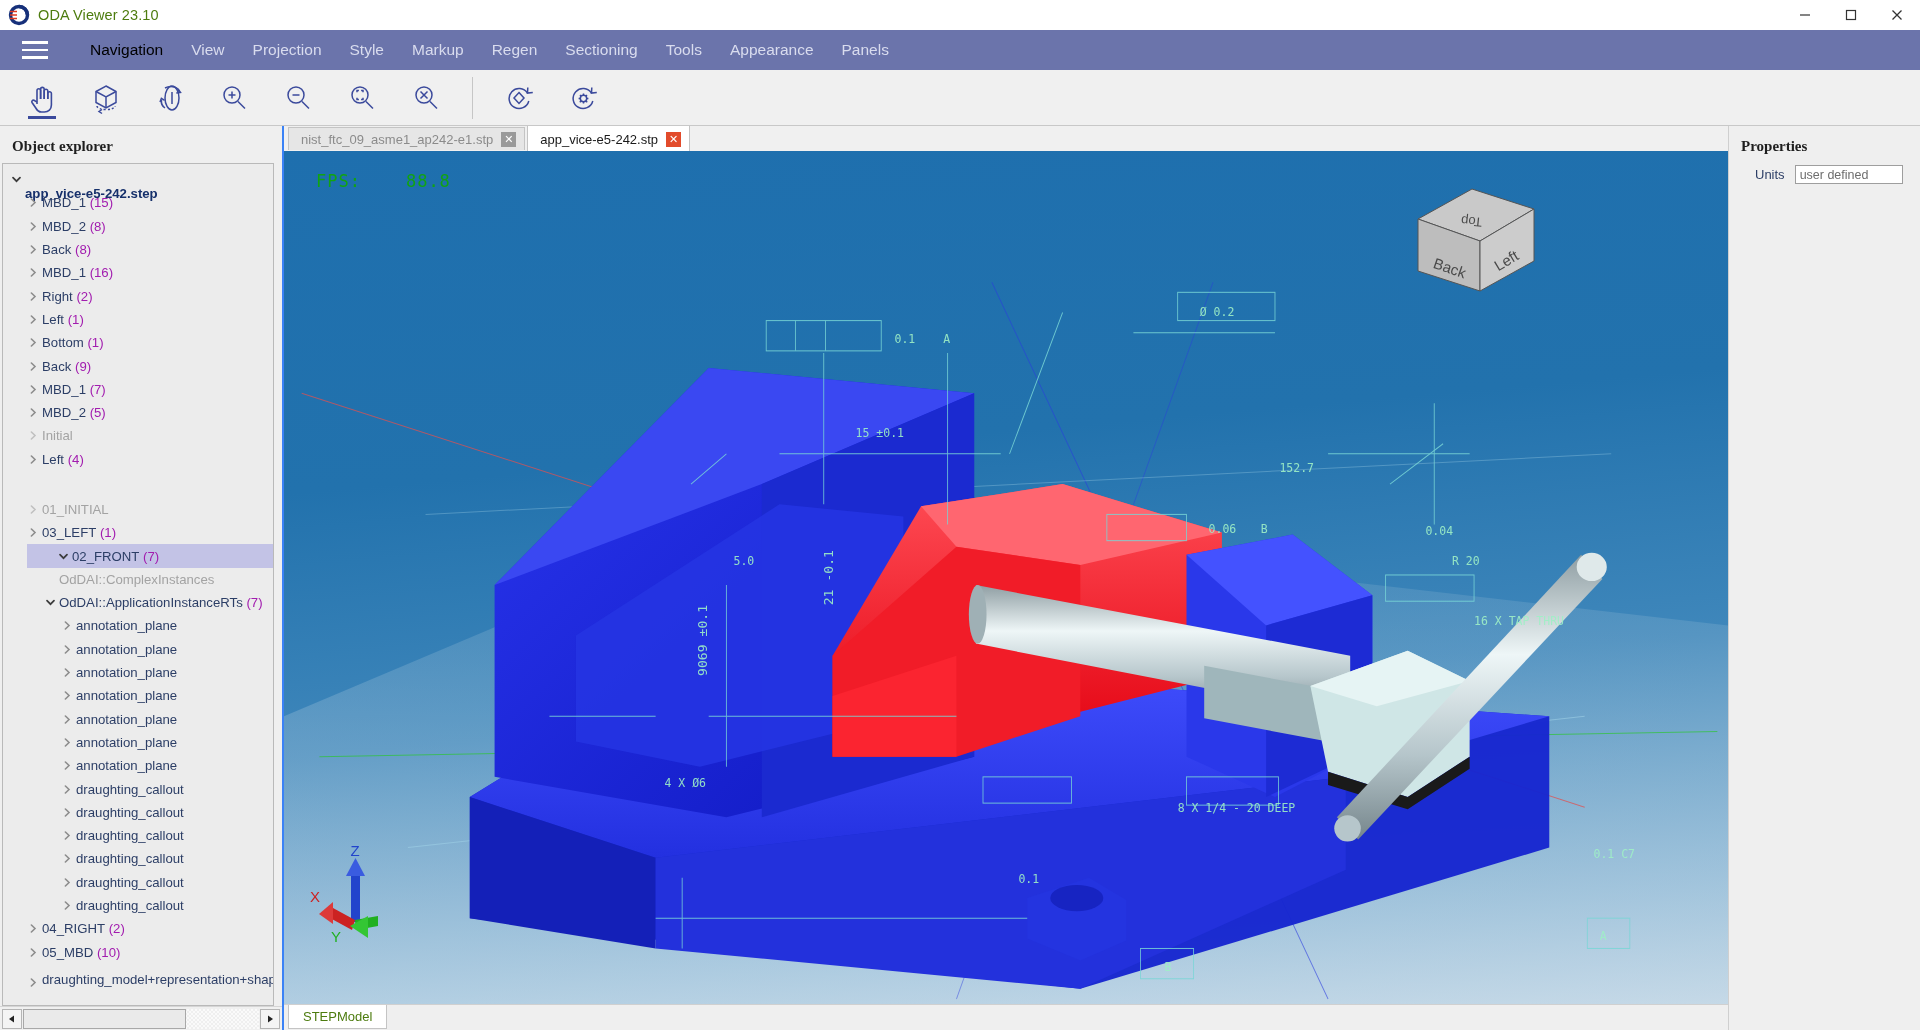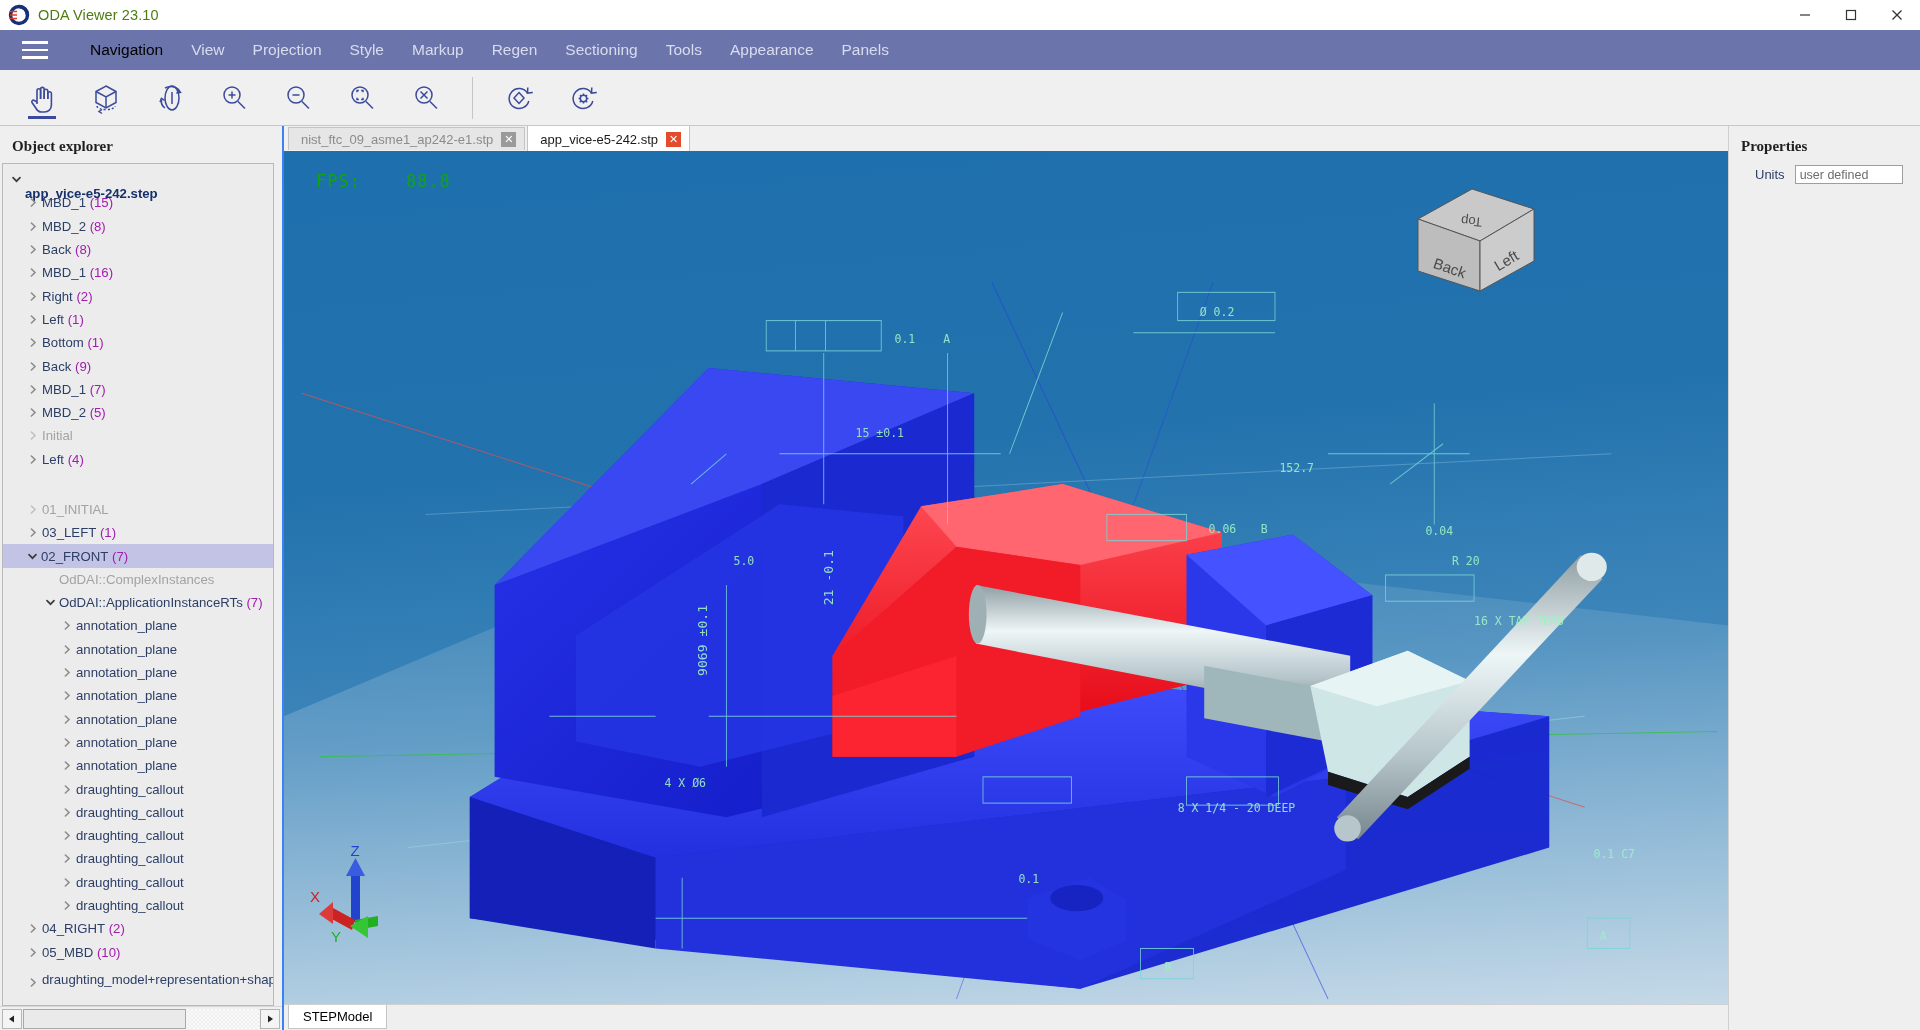--- a/index.html
+++ b/index.html
@@ -101,21 +101,21 @@
 
   
   #viewcube{ position:absolute; right:186px; top:30px; width:132px; height:118px; }
 
   
   #triad{ position:absolute; left:22px; bottom:60px; width:92px; height:98px; }
 
   #statusbar{ height:26px; background:#efefef; display:flex; align-items:flex-start; padding-left:4px;
      border-top:1px solid #d0d0d0; }
   #model-tab{ background:#ffffff; border:1px solid #c4c4c4; border-top:none; height:24px;
-     display:flex; align-items:center; padding:0 14px; font-size:13px; color:#000000; cursor:pointer; }
+     display:flex; align-items:center; padding:0 14px; font-size:13px; color:#4d7c0f; cursor:pointer; }
 
   
   #rightpanel{ width:192px; flex:none; background:#efefef; border-left:1px solid #cfcfcf; }
   #prop-title{ font-size:15px; font-weight:bold; color:#1f1f1f; padding:12px 10px 10px 12px;
       font-family:"Liberation Serif", serif; }
   #prop-row{ display:flex; align-items:center; padding-left:26px; }
   #prop-label{ font-size:13px; color:#2c3e66; margin-right:10px; }
   #prop-input{ width:108px; height:19px; border:1px solid #9e9e9e; background:#ffffff;
       font-size:12.5px; color:#6d6d6d; padding:0 4px; font-family:"Liberation Sans", sans-serif; }
 
@@ -379,21 +379,21 @@
           </div>
           <div class="trow" style="padding-left: 21px;">
             <span class="tw">
               <svg width="9" height="9" viewBox="0 0 9 9">
                 <path d="M2.4 1L6 4.5 2.4 8" fill="none" stroke="#8d8d8d" stroke-width="1.6" stroke-linecap="round"></path>
               </svg>
             </span>
             <span class="tlabel">03_LEFT</span>
             <span class="tcount">&nbsp;(1)</span>
           </div>
-          <div class="trow sel" style="padding-left: 20px;">
+          <div class="trow sel" style="padding-left: 27px; margin-left: 24px;">
             <span class="tw">
               <svg width="9" height="9" viewBox="0 0 9 9">
                 <path d="M1 2.6L4.5 6.2 8 2.6" fill="none" stroke="#3c3c3c" stroke-width="1.7" stroke-linecap="round"></path>
               </svg>
             </span>
             <span class="tlabel">02_FRONT</span>
             <span class="tcount">&nbsp;(7)</span>
           </div>
           <div class="trow dim" style="padding-left: 38px;">
             <span class="tw"></span>

